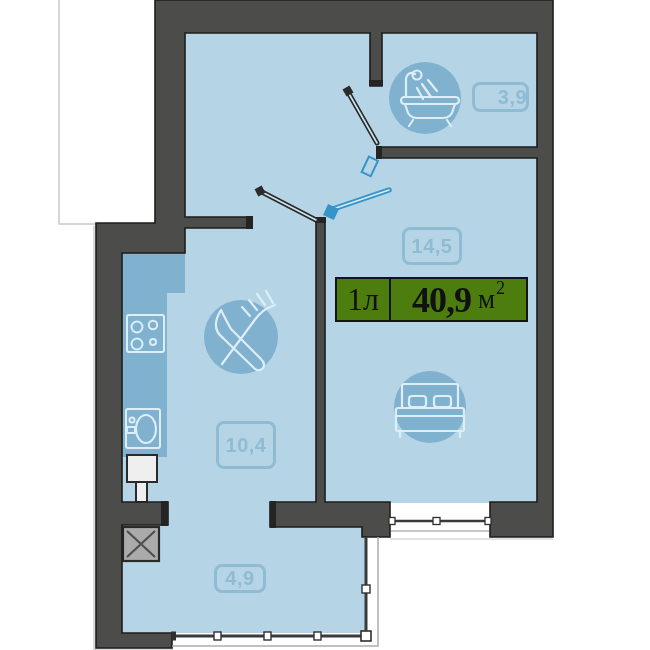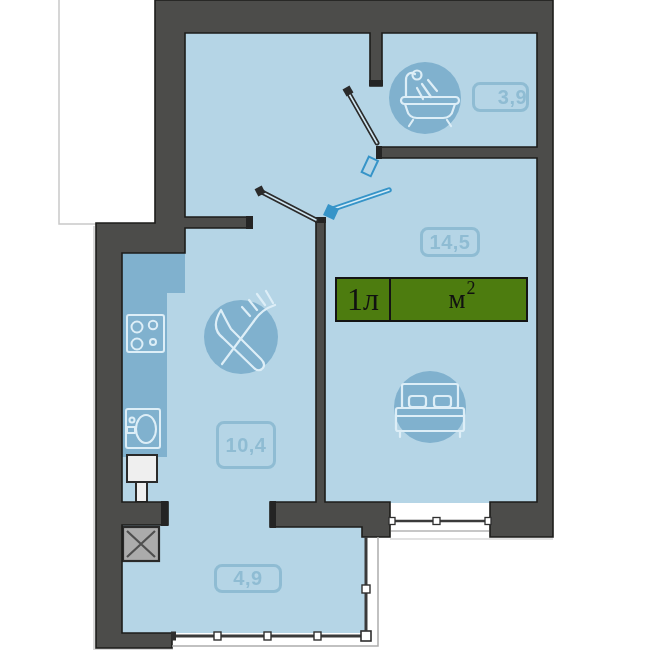--- a/index.html
+++ b/index.html
@@ -3,23 +3,23 @@
 <meta charset="utf-8">
 <style>
   html,body{margin:0;padding:0;background:#ffffff;}
   .stage{position:relative;width:650px;height:650px;background:#ffffff;overflow:hidden;
          font-family:"Liberation Sans",sans-serif;}
   svg.plan{position:absolute;left:0;top:0;}
   .area-badge{position:absolute;display:flex;align-items:center;justify-content:center;
       border:3px solid #8fbcd3;border-radius:8px;color:#8fbcd3;font-weight:bold;
       font-size:20px;letter-spacing:.5px;box-sizing:border-box;background:transparent;}
   #badge-bathroom{left:472px;top:82px;width:57px;height:30px;padding-left:24px;}
-  #badge-living{left:420px;top:227px;width:60px;height:30px;}
+  #badge-living{left:402px;top:227px;width:60px;height:38px;}
   #badge-kitchen{left:216px;top:421px;width:60px;height:48px;}
-  #badge-hall{left:214px;top:564px;width:68px;height:29px;}
+  #badge-hall{left:214px;top:564px;width:52px;height:29px;}
   .title-box{position:absolute;left:335px;top:277px;width:193px;height:45px;
       background:#4d7c0f;border:2.5px solid #141414;box-sizing:border-box;display:flex;
       font-family:"Liberation Serif",serif;color:#111;}
   .title-type{width:52px;display:flex;align-items:center;justify-content:center;
       font-size:32px;border-right:2.5px solid #141414;}
   .title-area{flex:1;display:flex;align-items:center;justify-content:center;}
   .title-area .val{font-size:36px;font-weight:bold;letter-spacing:-1px;}
   .title-area .unit{font-size:27px;margin-left:7px;}
   .title-area .sup{font-size:18px;transform:translateY(-11px);margin-left:1px;}
 </style>
@@ -162,18 +162,19 @@
   </div>
   <div class="area-badge" id="badge-hall">
     <span>4,9</span>
   </div>
 
   <div class="title-box">
     <div class="title-type">
       <span>1л</span>
     </div>
     <div class="title-area">
+      <span class="val">40,9</span>
       <span class="unit">м</span>
       <span class="sup">2</span>
     </div>
   </div>
 
 </div>
 
 </body></html>

